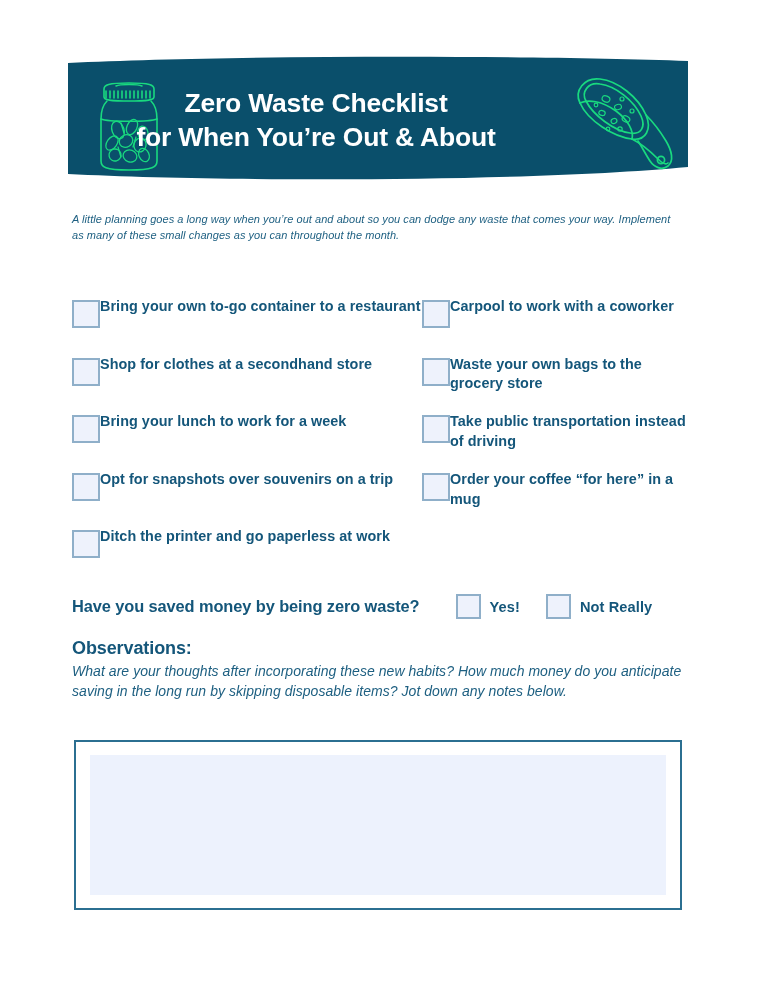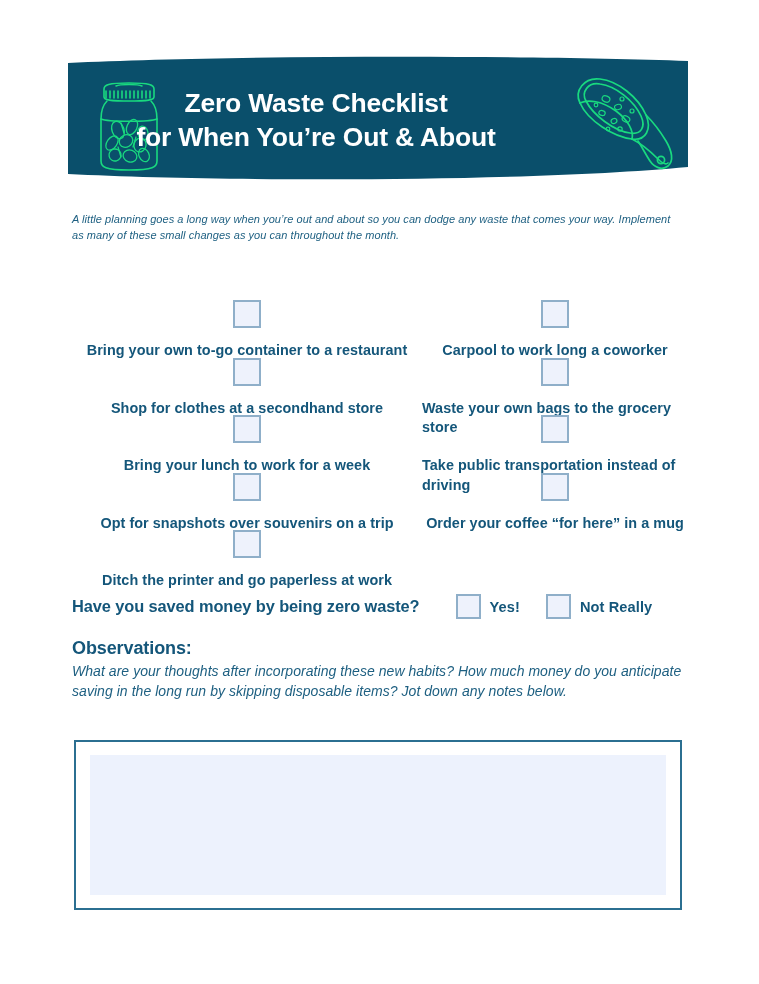--- a/index.html
+++ b/index.html
@@ -91,23 +91,22 @@
     position: absolute;
     left: 72px;
     top: 296px;
     width: 616px;
     display: grid;
     grid-template-columns: 350px 266px;
     grid-auto-rows: 57.6px;
   }
   .check-item {
     display: flex;
-    align-items: center;
-    gap: 12px;
-    flex-direction: column;
+    align-items: flex-start;
+    gap: 0;
   }
   .checkbox {
     flex: 0 0 auto;
     width: 28px;
     height: 28px;
     margin-top: 4px;
     background: #eef2fc;
     border: 2px solid #8fafc9;
   }
   .check-label {
@@ -256,21 +255,21 @@
   <p class="intro">A little planning goes a long way when you’re out and about so you can dodge any waste that comes your way. Implement as many of these small changes as you can throughout the month.</p>
 
   <div class="checklist">
 
     <div class="check-item">
       <span class="checkbox"></span>
       <span class="check-label">Bring your own to-go container to a restaurant</span>
     </div>
     <div class="check-item">
       <span class="checkbox"></span>
-      <span class="check-label">Carpool to work long a coworker</span>
+      <span class="check-label">Carpool to work with a coworker</span>
     </div>
 
     <div class="check-item">
       <span class="checkbox"></span>
       <span class="check-label">Shop for clothes at a secondhand store</span>
     </div>
     <div class="check-item">
       <span class="checkbox"></span>
       <span class="check-label">Waste your own bags to the grocery store</span>
     </div>

